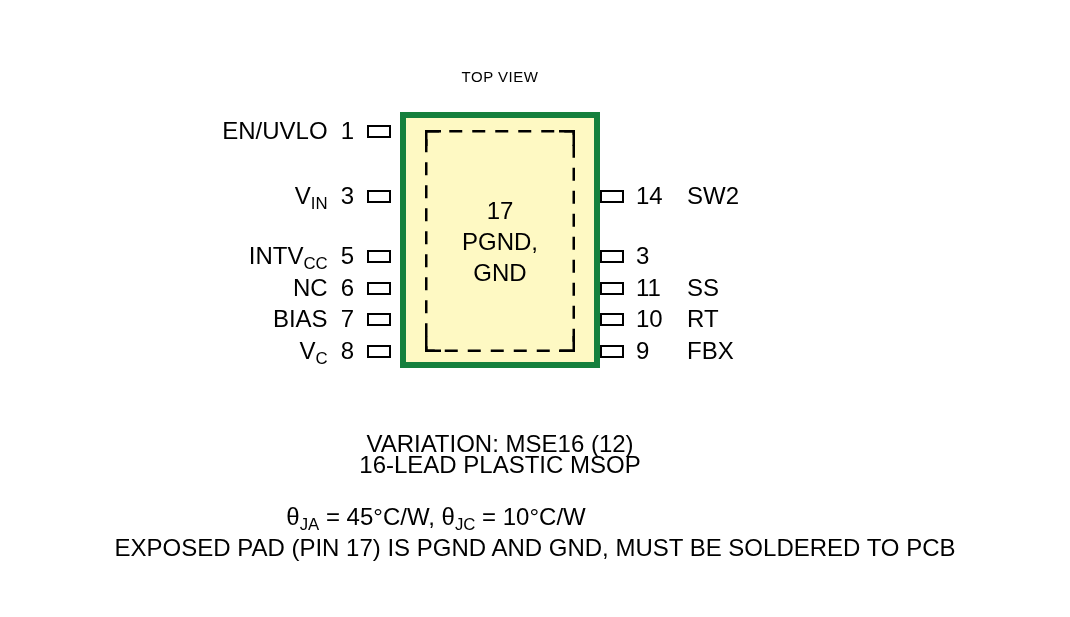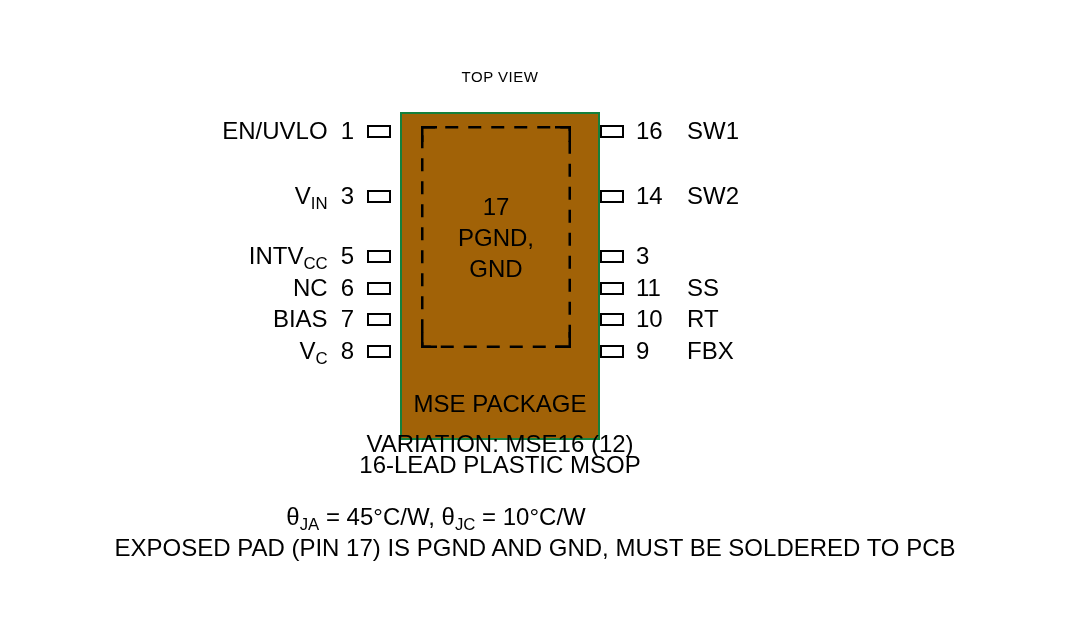--- a/index.html
+++ b/index.html
@@ -5,22 +5,22 @@
   html,body{margin:0;padding:0;background:#fff;}
   .page{
     position:relative;width:1070px;height:617px;background:#ffffff;
     font-family:"Liberation Sans",sans-serif;color:#000;overflow:hidden;
   }
   .top-view{
     position:absolute;left:400px;top:68px;width:200px;text-align:center;
     font-size:15px;letter-spacing:0.5px;
   }
   .package{
-    position:absolute;left:400px;top:112px;width:200px;height:328px;
-    border:2px solid #15803d;box-sizing:border-box;background:#a16207;
+    position:absolute;left:400px;top:112px;width:200px;height:256px;
+    border:6px solid #15803d;box-sizing:border-box;background:#fef9c3;
   }
   .pad{position:absolute;left:19px;top:12px;width:150px;height:222px;}
   .pad svg{position:absolute;left:0;top:0;}
   .pad-text{
     position:absolute;left:0;top:0;right:0;bottom:0;
     display:flex;flex-direction:column;align-items:center;justify-content:center;
     font-size:24px;line-height:31px;text-align:center;
   }
   .pin-row{
     position:absolute;display:flex;align-items:center;height:26px;
@@ -97,25 +97,20 @@
     <span class="pin-label"><span>BIAS</span><span class="sub"></span></span>
     <span class="pin-number">7</span>
     <span class="pin-stub"></span>
   </div>
   <div class="pin-row left" style="top:338px">
     <span class="pin-label"><span>V</span><span class="sub">C</span></span>
     <span class="pin-number">8</span>
     <span class="pin-stub"></span>
   </div>
 
-  <div class="pin-row right" style="top:118px">
-    <span class="pin-stub"></span>
-    <span class="pin-number">16</span>
-    <span class="pin-label">SW1</span>
-  </div>
   <div class="pin-row right" style="top:183px">
     <span class="pin-stub"></span>
     <span class="pin-number">14</span>
     <span class="pin-label">SW2</span>
   </div>
   <div class="pin-row right" style="top:243px">
     <span class="pin-stub"></span>
     <span class="pin-number">3</span>
   </div>
   <div class="pin-row right" style="top:275px">
@@ -127,21 +122,20 @@
     <span class="pin-stub"></span>
     <span class="pin-number">10</span>
     <span class="pin-label">RT</span>
   </div>
   <div class="pin-row right" style="top:338px">
     <span class="pin-stub"></span>
     <span class="pin-number">9</span>
     <span class="pin-label">FBX</span>
   </div>
 
-  <div class="caption c1">MSE PACKAGE</div>
   <div class="caption c2">VARIATION: MSE16 (12)</div>
   <div class="caption c3">16-LEAD PLASTIC MSOP</div>
 
   <div class="thermal"><span>θ</span><span class="sub">JA</span><span> = 45°C/W, θ</span><span class="sub">JC</span><span> = 10°C/W</span></div>
 
   <div class="note">EXPOSED PAD (PIN 17) IS PGND AND GND, MUST BE SOLDERED TO PCB</div>
 
 </div>
 
 </body></html>

